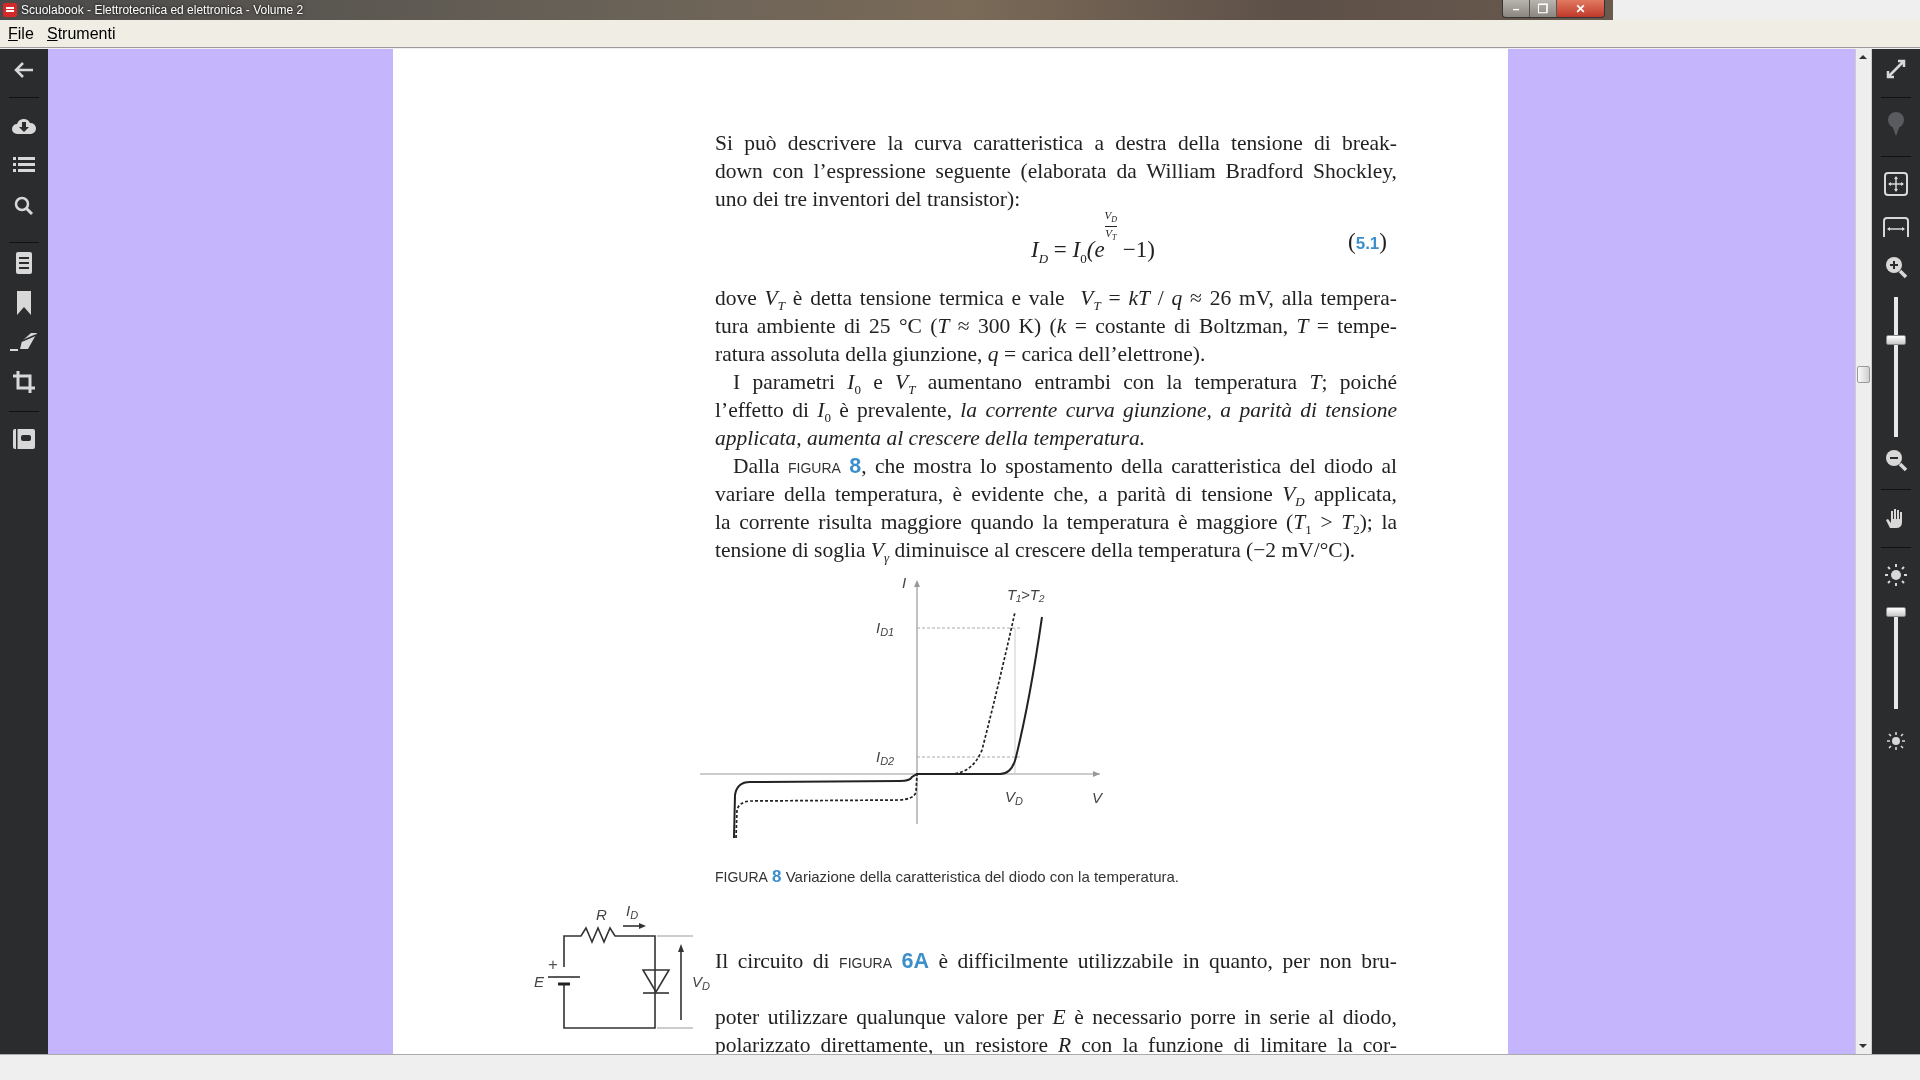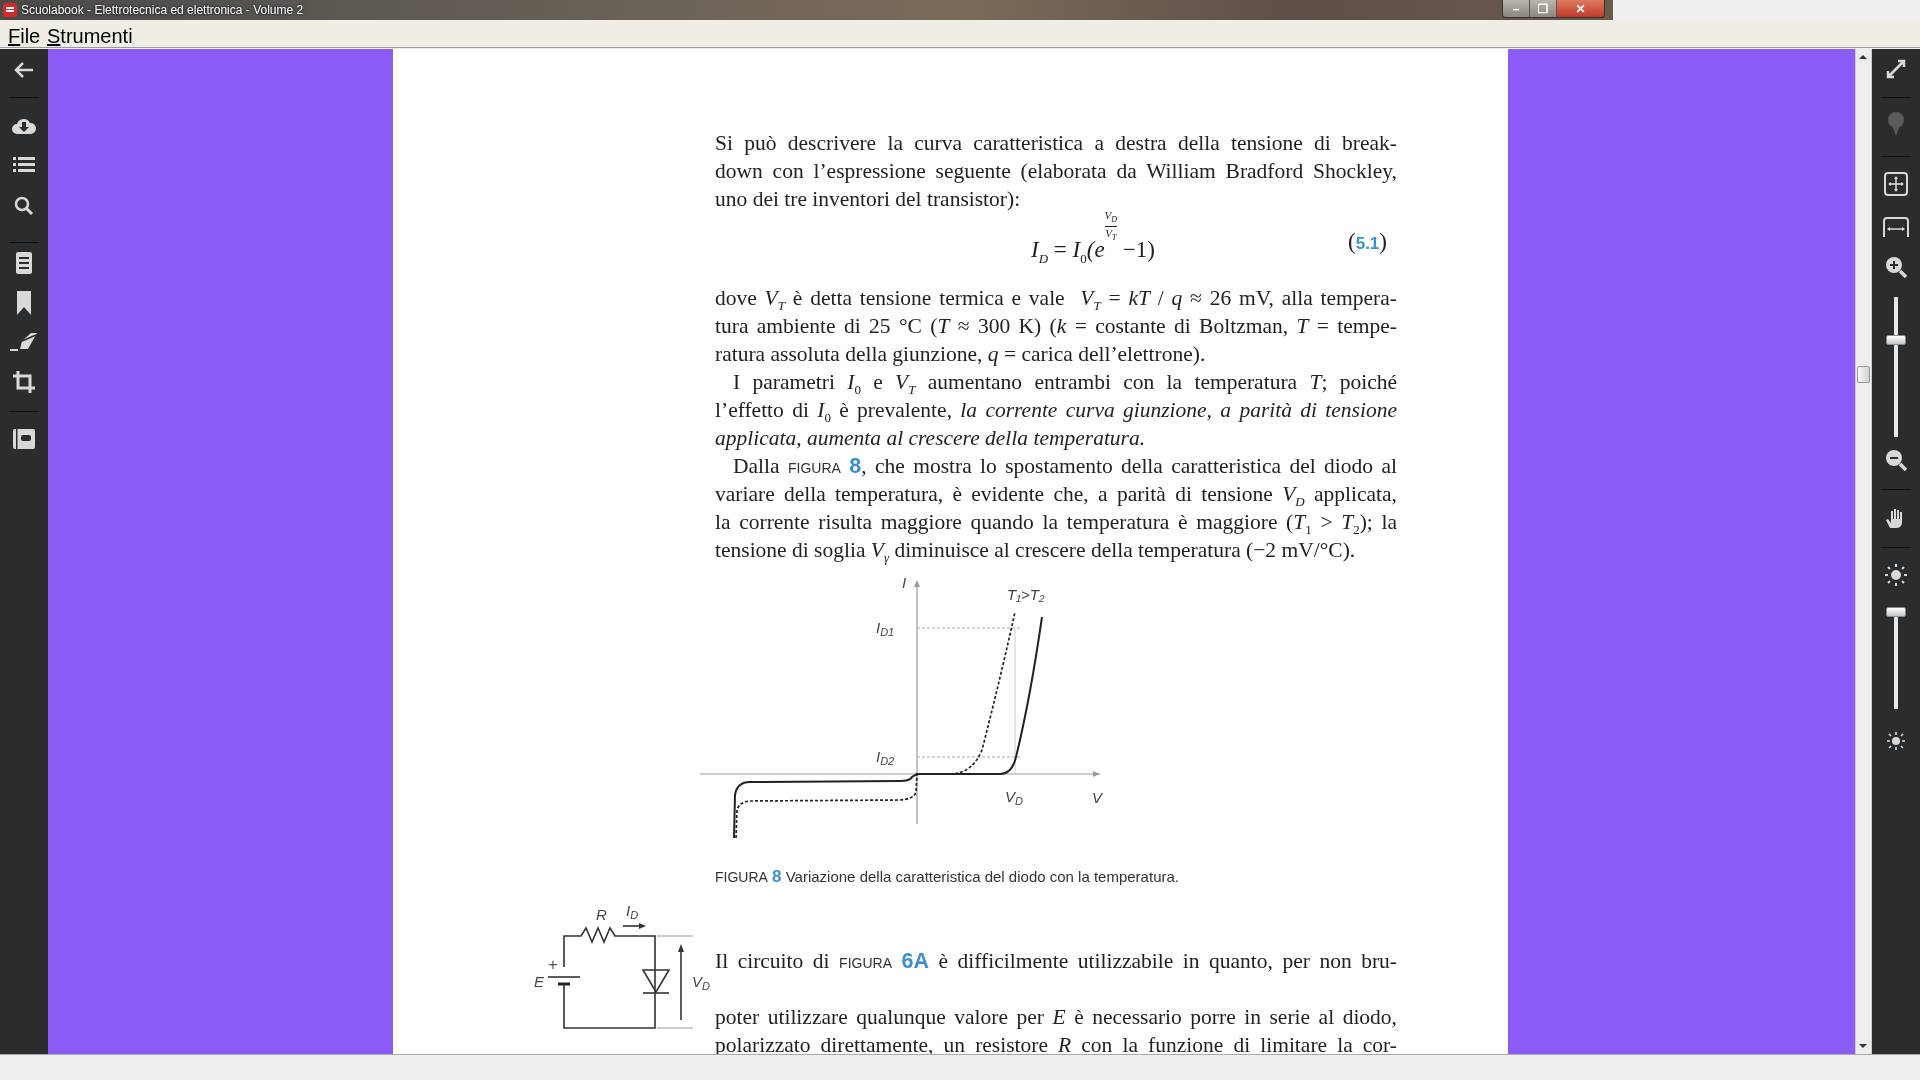--- a/index.html
+++ b/index.html
@@ -5,28 +5,28 @@
 *{box-sizing:border-box;margin:0;padding:0}
 html,body{width:1920px;height:1080px;overflow:hidden;background:#efefef;font-family:"Liberation Sans",sans-serif}
 #titlebar{position:absolute;left:0;top:0;width:1613px;height:20px;background:linear-gradient(90deg,#4a4a4a 0%,#6b6358 40%,#7a6a58 60%,#5d5048 80%,#6a5a4e 100%);color:#fff;font-size:12px;line-height:20px}
 #titlebar .appicon{position:absolute;left:3px;top:3px;width:14px;height:14px;background:#d42a2a;border-radius:2px}
 #titlebar .appicon:after{content:"";position:absolute;left:3px;top:4px;width:8px;height:2px;background:#fff;box-shadow:0 3px 0 #fff}
 #titlebar .title{position:absolute;left:21px;top:0;text-shadow:0 0 3px #000}
 .winbtns{position:absolute;right:8px;top:0;height:18px;display:flex;border:1px solid #333;border-top:none;border-radius:0 0 4px 4px;overflow:hidden}
 .winbtns div{height:17px;display:flex;align-items:center;justify-content:center;color:#fff;font-size:12px;font-weight:bold}
 .wb-min,.wb-max{width:27px;background:linear-gradient(#b8b4ae,#8b8680);border-right:1px solid #555}
 .wb-close{width:47px;background:linear-gradient(#e07a60,#c0392b)}
-#menubar{position:absolute;left:0;top:20px;width:1920px;height:28px;background:#f0ede4;border-bottom:1px solid #999;font-size:20px;color:#000}
+#menubar{position:absolute;left:0;top:20px;width:1920px;height:28px;background:#f0ede4;border-bottom:1px solid #999;font-size:16px;color:#000}
 #menubar span{position:absolute;top:5px}
 #menubar u{text-decoration:underline}
 #lside{position:absolute;left:0;top:49px;width:48px;height:1005px;background:#2b2c2e}
 #rside{position:absolute;left:1872px;top:49px;width:48px;height:1005px;background:#2b2c2e}
 .ic{position:absolute;left:0;width:48px;height:36px;display:flex;align-items:center;justify-content:center;color:#d8d8d8}
 .sep{position:absolute;left:9px;width:30px;height:1px;background:#111}
-#viewer{position:absolute;left:48px;top:49px;width:1868px;height:1005px;background:#8b5cf6}
+#viewer{position:absolute;left:48px;top:49px;width:1868px;height:1005px;background:#c4b5fd}
 #page{position:absolute;left:345px;top:0;width:1115px;height:1005px;background:#fff;overflow:hidden}
 #scroll{position:absolute;left:1855px;top:49px;width:17px;height:1005px;background:#eeeeee;border-left:1px solid #ccc;border-right:1px solid #ccc}
 #scroll .up,#scroll .down{position:absolute;left:3px;width:0;height:0;border-left:4px solid transparent;border-right:4px solid transparent}
 #scroll .up{top:6px;border-bottom:4px solid #333}
 #scroll .down{bottom:6px;border-top:4px solid #333}
 #scroll .thumb{position:absolute;left:1px;top:317px;width:13px;height:17px;background:linear-gradient(90deg,#fafafa,#d0d0d0);border:1px solid #999;border-radius:2px}
 #bottom{position:absolute;left:0;top:1054px;width:1920px;height:26px;background:#efefef;border-top:1px solid #aaa}
 .txt{position:absolute;left:322px;width:682px;font-family:"Liberation Serif",serif;font-size:21.5px;line-height:28px;color:#222;text-align:justify;text-align-last:justify}
 .txt.last{text-align-last:left}
 .txt i{font-style:italic}

